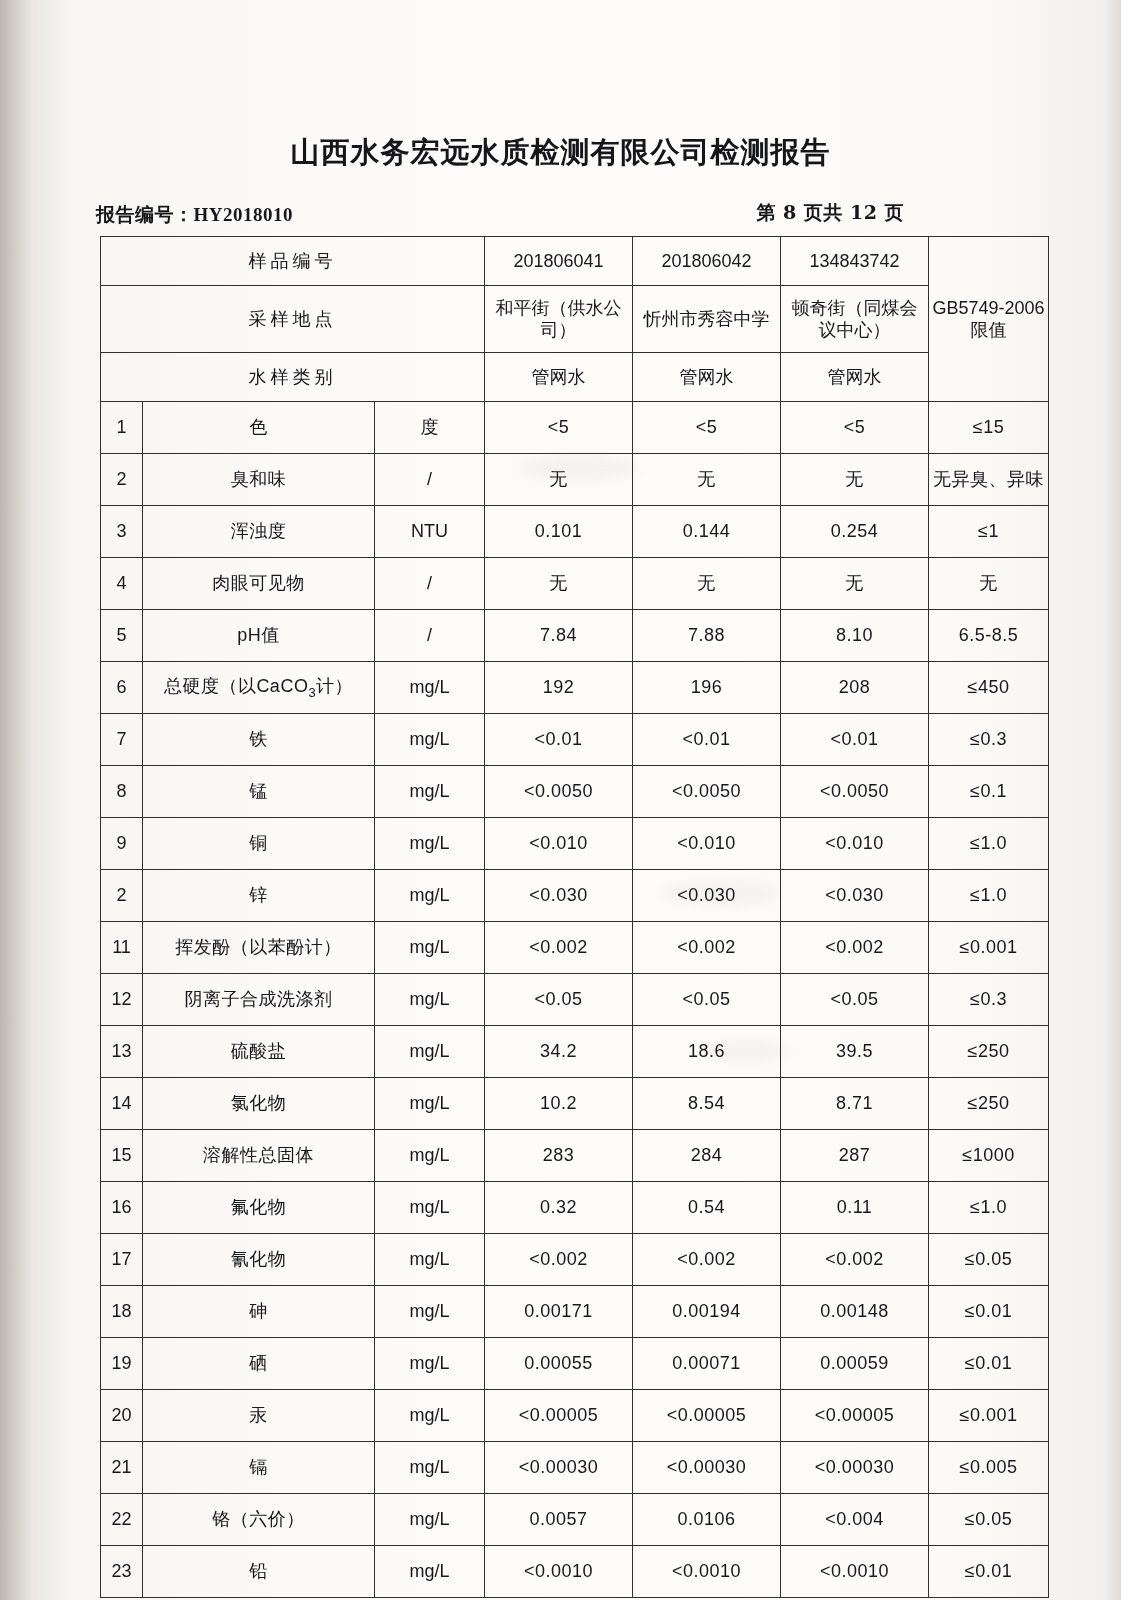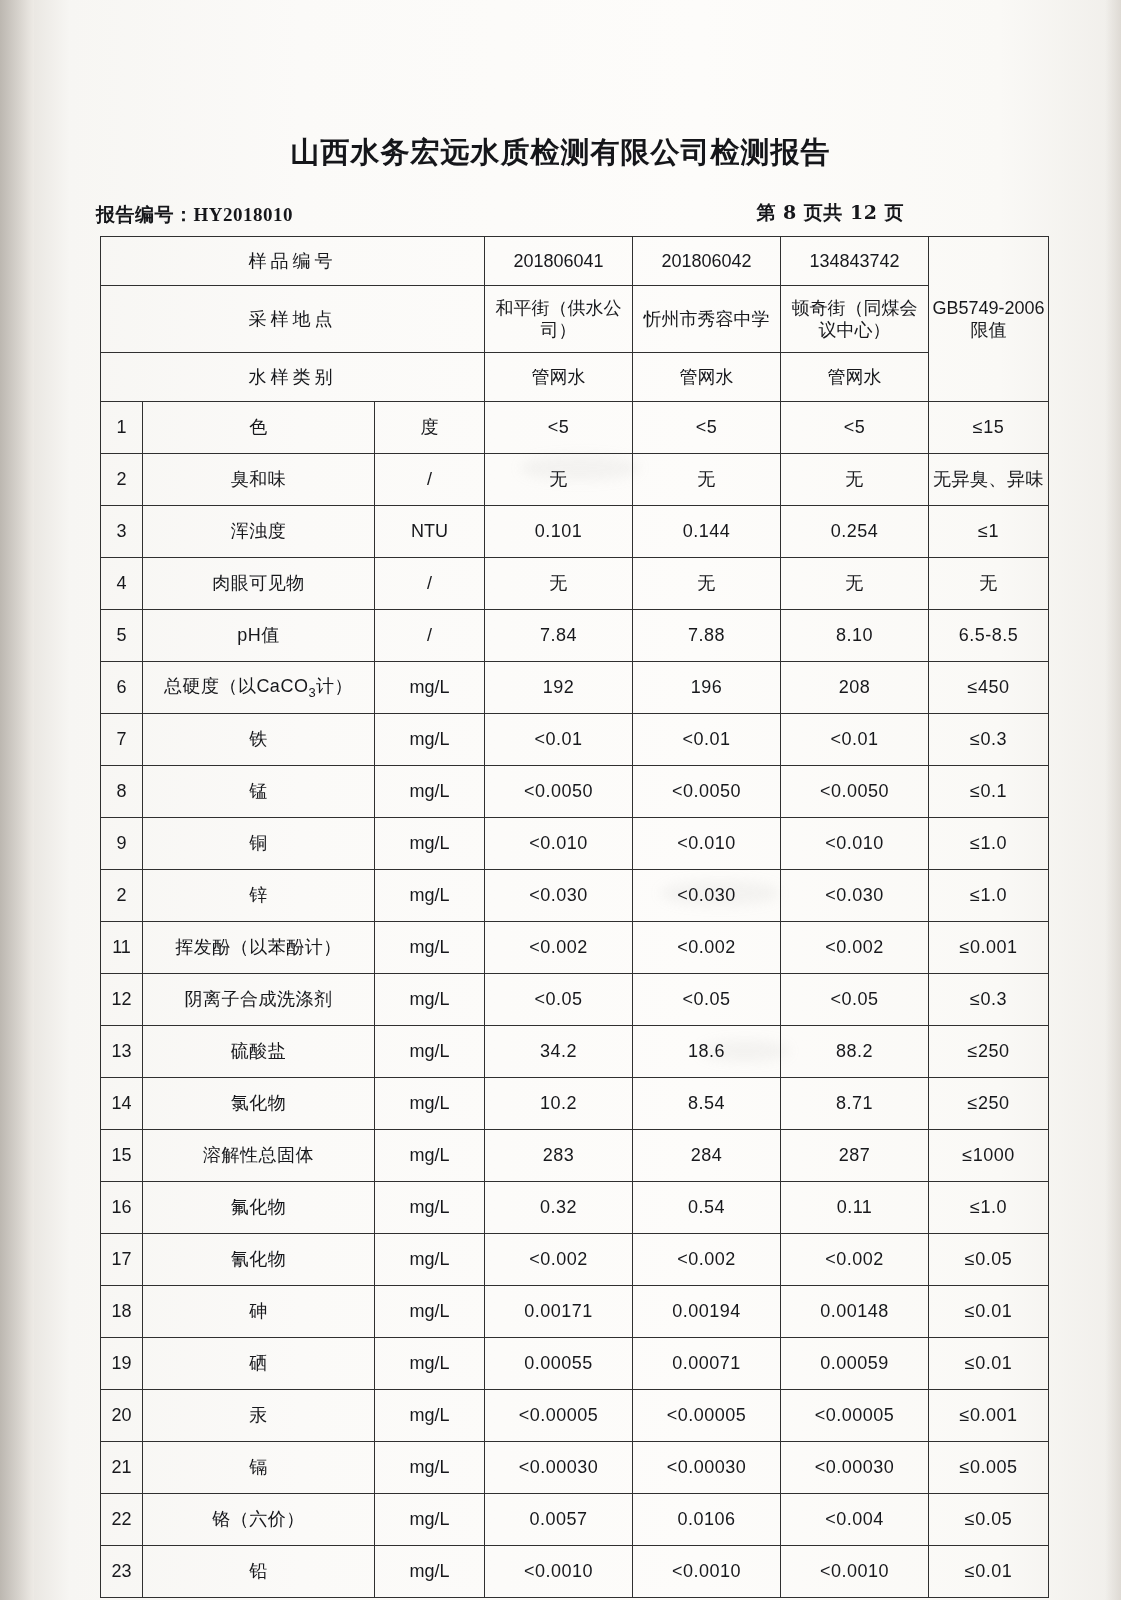--- a/index.html
+++ b/index.html
@@ -300,21 +300,21 @@
           <td class="val">&lt;0.05</td>
           <td class="val">&lt;0.05</td>
           <td class="std">≤0.3</td>
         </tr>
         <tr class="datarow">
           <td class="idx">13</td>
           <td class="item">硫酸盐</td>
           <td class="unit">mg/L</td>
           <td class="val">34.2</td>
           <td class="val">18.6</td>
-          <td class="val">88.2</td>
+          <td class="val">39.5</td>
           <td class="std">≤250</td>
         </tr>
         <tr class="datarow">
           <td class="idx">14</td>
           <td class="item">氯化物</td>
           <td class="unit">mg/L</td>
           <td class="val">10.2</td>
           <td class="val">8.54</td>
           <td class="val">8.71</td>
           <td class="std">≤250</td>

